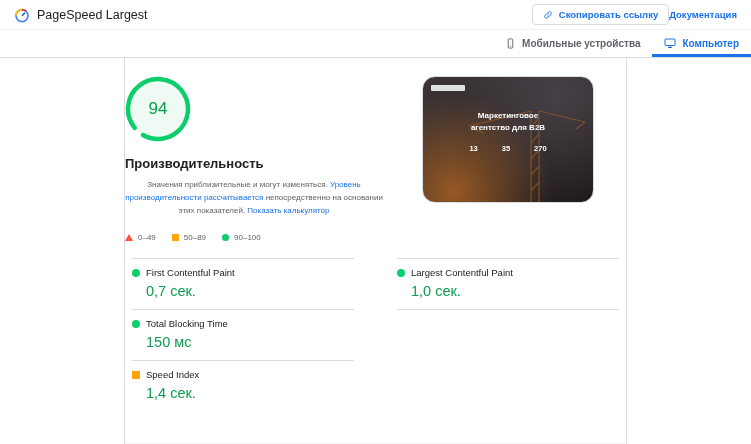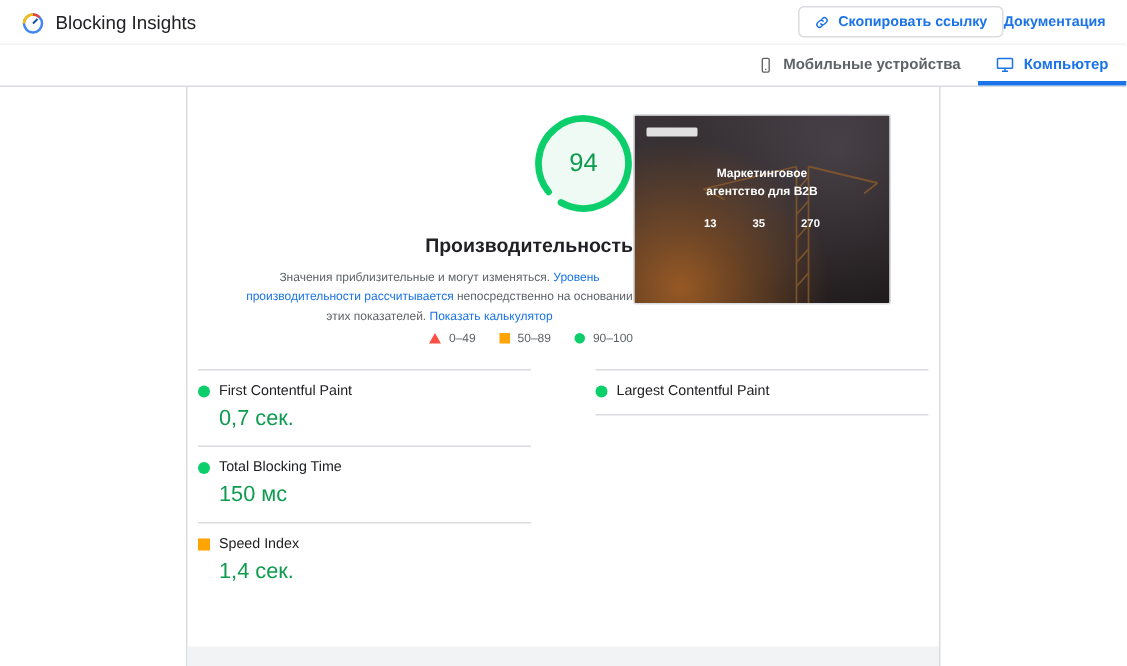--- a/index.html
+++ b/index.html
@@ -18,34 +18,34 @@
   
   .tabs{display:flex;justify-content:flex-end;border-bottom:1px solid #dadce0}
   .tab{display:flex;align-items:center;gap:6px;padding:7px 12px 5px;font-size:10px;color:#5f6368;font-weight:bold;border-bottom:3px solid transparent;cursor:pointer}
   .tab.active{color:#1a73e8;border-bottom-color:#1a73e8}
 
   
   .content{width:503px;min-height:388px;margin:0 auto;border-left:1px solid #dadce0;border-right:1px solid #dadce0;padding-top:18px}
 
   
   .score-row{display:flex;align-items:flex-start;padding-right:32px}
-  .score-col{flex:1;display:flex;flex-direction:column;align-items:flex-end}
+  .score-col{flex:1;display:flex;flex-direction:column;align-items:flex-start}
   .gauge-wrap{position:relative;width:66px;height:66px}
   .gauge-score{position:absolute;inset:0;display:flex;align-items:center;justify-content:center;font-size:17px;color:#0d9c4f}
   .perf-title{margin-top:14px;font-size:13px;font-weight:bold;color:#202124}
   .perf-desc{margin-top:8px;width:258px;font-size:8px;line-height:1.6;color:#5f6368;text-align:center}
   .perf-desc a{color:#1a73e8}
-  .legend{display:flex;gap:16px;margin-top:4px;font-size:8px;color:#5f6368;align-items:center}
+  .legend{display:flex;gap:16px;margin-top:16px;font-size:8px;color:#5f6368;align-items:center}
   .legend-item{display:flex;align-items:center;gap:5px}
   .tri{width:0;height:0;border-left:4px solid transparent;border-right:4px solid transparent;border-bottom:7px solid #ff4e42}
   .sq{width:7px;height:7px;background:#ffa400}
   .ci{width:7px;height:7px;border-radius:50%;background:#0cce6b}
 
   
-  .thumb{width:172px;height:127px;border:1px solid #dadce0;border-radius:2px;position:relative;overflow:hidden;flex:none;background:
+  .thumb{width:172px;height:127px;border:1px solid #dadce0;border-radius:13px;position:relative;overflow:hidden;flex:none;background:
     radial-gradient(circle at 18% 92%, rgba(209,118,36,.65), rgba(209,118,36,0) 55%),
     radial-gradient(circle at 80% 18%, rgba(99,90,100,.45), rgba(99,90,100,0) 60%),
     linear-gradient(160deg,#3a3438 0%,#2b2527 55%,#201b1d 100%)}
   .thumb svg.crane{position:absolute;inset:0}
   .thumb-logo{position:absolute;top:8px;left:8px;width:34px;height:6px;background:rgba(255,255,255,.85);border-radius:1px}
   .thumb-center{position:absolute;top:33px;left:0;right:0;text-align:center;color:#fff}
   .thumb-h{font-size:8px;font-weight:bold;line-height:1.5}
   .thumb-stats{display:flex;justify-content:center;gap:24px;margin-top:10px;font-size:7.5px;font-weight:bold}
 
   
@@ -70,21 +70,21 @@
 <div class="topbar">
   <div class="brand">
     <span style="display:inline-flex">
       <svg width="16" height="16" viewBox="0 0 24 24">
         <circle cx="12" cy="13" r="9" fill="#fff" stroke="#4285f4" stroke-width="2.5"></circle>
         <path d="M12 4a9 9 0 0 0-9 9" fill="none" stroke="#fbbc04" stroke-width="2.5"></path>
         <path d="M12 4a9 9 0 0 1 6.4 2.6" fill="none" stroke="#ea4335" stroke-width="2.5"></path>
         <path d="M12 13l4.5-4.5" stroke="#174ea6" stroke-width="2"></path>
       </svg>
     </span>
-    <span class="brand-title">Blocking Insights</span>
+    <span class="brand-title">PageSpeed Largest</span>
   </div>
   <div class="topbar-right">
     <button class="copy-btn">
       <span style="display:inline-flex">
         <svg viewBox="0 0 24 24" width="10" height="10" fill="none" stroke="#1a73e8" stroke-width="2.2" stroke-linecap="round">
           <path d="M10 14a4 4 0 0 0 6 .5l3-3a4 4 0 0 0-6-6l-1.5 1.5"></path>
           <path d="M14 10a4 4 0 0 0-6-.5l-3 3a4 4 0 0 0 6 6l1.5-1.5"></path>
         </svg>
       </span>
       <span>Скопировать ссылку</span>
@@ -191,20 +191,21 @@
         </div>
         <div class="metric-value">1,4 сек.</div>
       </div>
     </div>
     <div>
       <div class="metric">
         <div class="metric-name">
           <span class="metric-icon good"></span>
           <span>Largest Contentful Paint</span>
         </div>
+        <div class="metric-value">1,0 сек.</div>
       </div>
       <div class="metric empty"></div>
     </div>
   </div>
 
   <div class="envbar">
     
     
     
     

